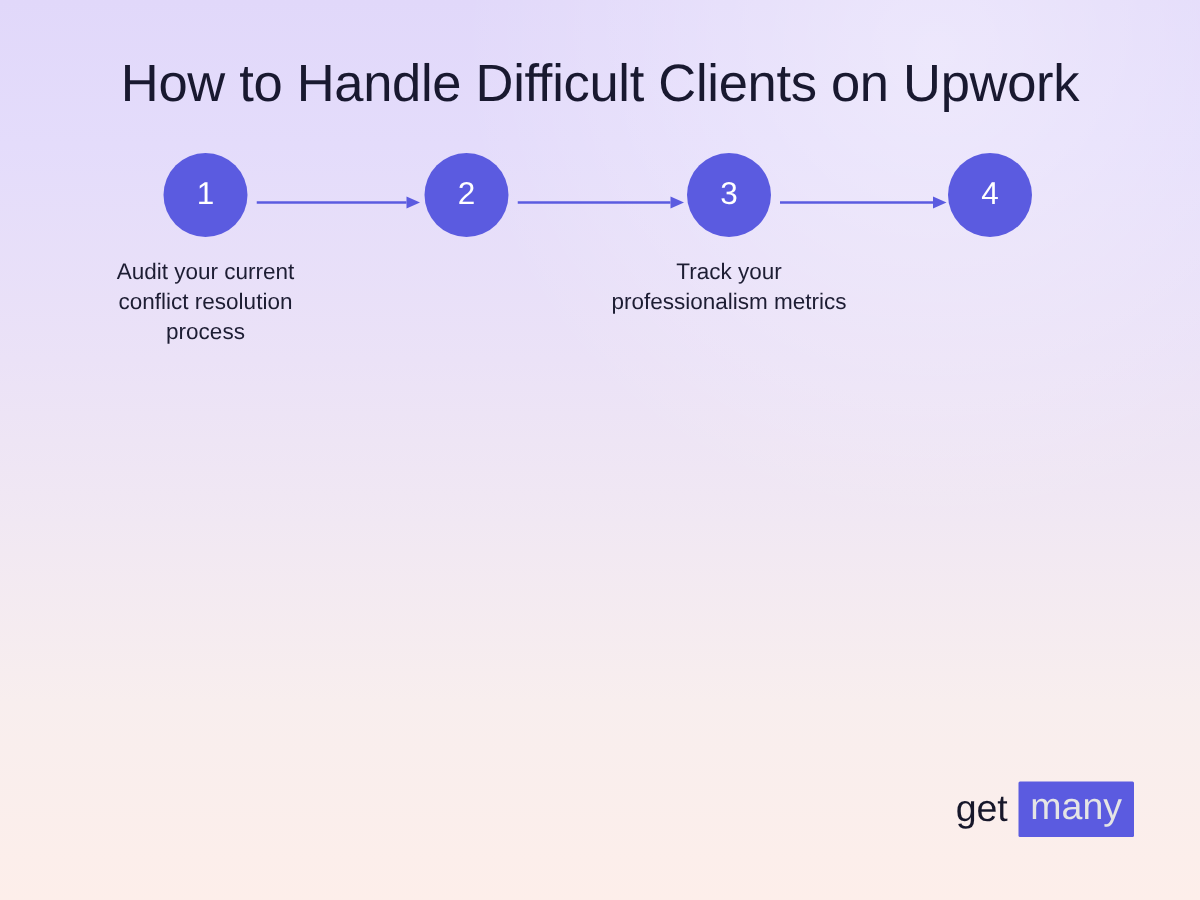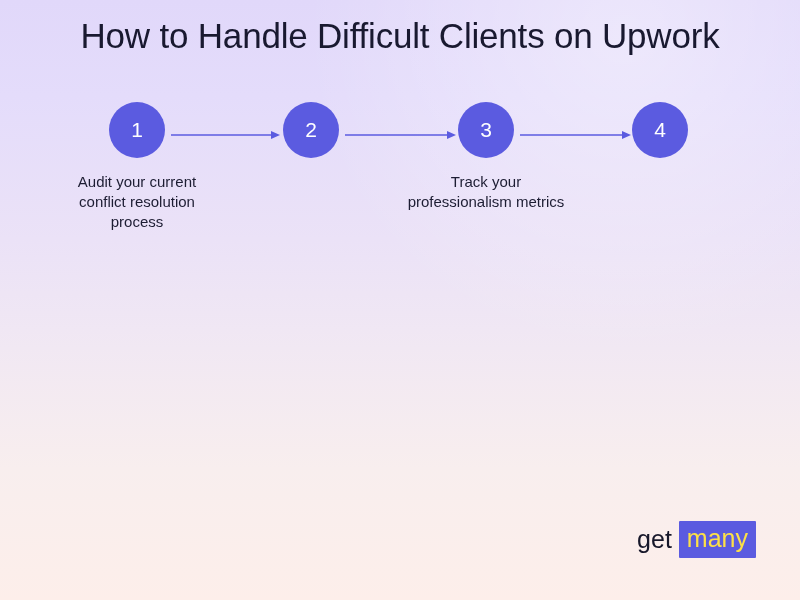--- a/index.html
+++ b/index.html
@@ -27,21 +27,21 @@
         #f1e8f3 58%,
         #f8eeee 78%,
         #fdeeea 100%);
     overflow: hidden;
   }
 
   
   #title {
     position: absolute;
     left: 0;
-    top: 16px;
+    top: 36px;
     width: 800px;
     text-align: center;
     font-size: 35px;
     font-weight: 400;
     letter-spacing: -0.2px;
     color: #191930;
     white-space: nowrap;
   }
 
   
@@ -109,21 +109,21 @@
     font-size: 25px;
     line-height: 1;
     margin-left: 16px;
   }
   #logo-get {
     color: #17172a;
     font-weight: 400;
     padding-right: 7px;
   }
   #logo-many {
-    color: #fde047;
+    color: #e5e5e5;
     background: #5b5be0;
     font-weight: 400;
     padding: 5px 8px 7px 8px;
     border-radius: 1px;
   }
 </style>
 </head>
 <body>
 
 <div id="slide">

